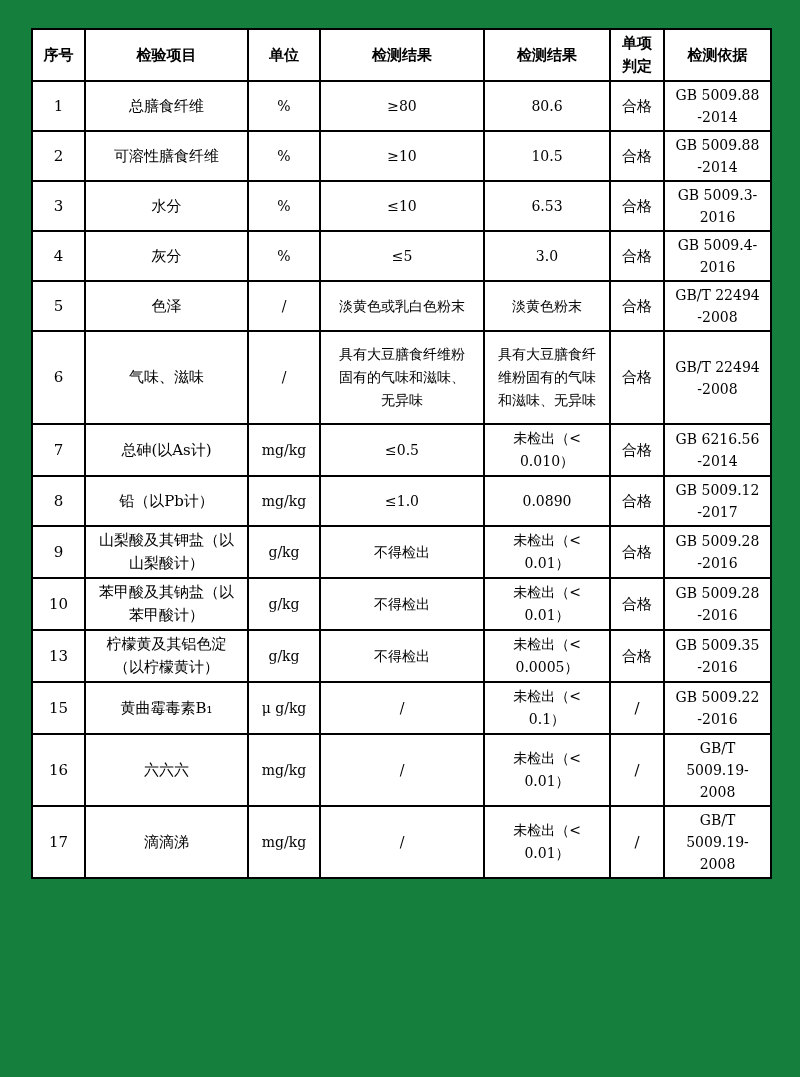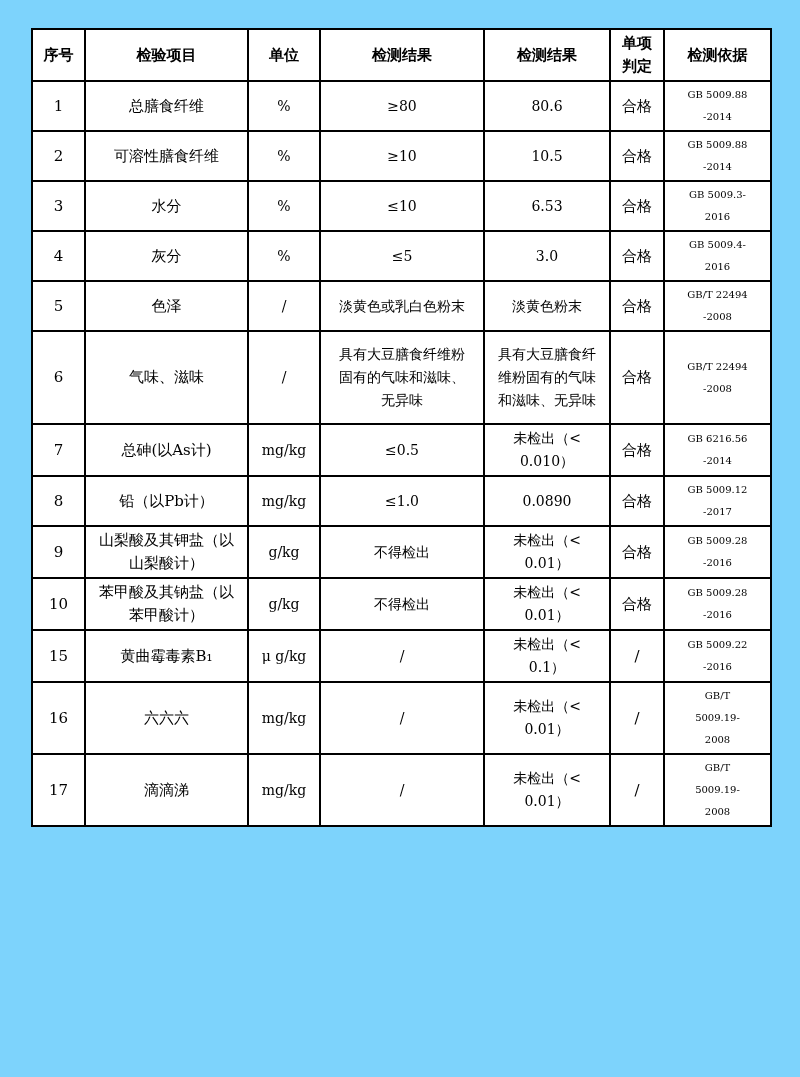--- a/index.html
+++ b/index.html
@@ -6,21 +6,21 @@
     margin: 0;
     padding: 0;
     background: #ffffff;
     color: #000000;
     font-family: "DejaVu Serif", "Liberation Serif", serif;
   }
   .page {
     position: relative;
     width: 800px;
     height: 1077px;
-    background: #7dd3fc;
+    background: #15803d;
     overflow: hidden;
     text-decoration: underline;
   }
   .table-wrap {
     position: absolute;
     left: 31px;
     top: 28px;
   }
   table.inspection-table {
     border-collapse: collapse;
@@ -51,21 +51,21 @@
     font-size: 15px;
     line-height: 23px;
     height: 47px;
   }
   table.inspection-table td {
     font-size: 15px;
     line-height: 23px;
     height: 47px;
   }
   table.inspection-table td.cell-basis {
-    font-size: 10px;
+    font-size: 14px;
     line-height: 22px;
   }
   table.inspection-table td.cell-unit {
     font-size: 14px;
   }
   table.inspection-table td.cell-standard,
   table.inspection-table td.cell-result {
     font-size: 14px;
   }
   
@@ -204,20 +204,32 @@
 苯甲酸计）</td>
             <td class="cell-unit">g/kg</td>
             <td class="cell-standard">不得检出</td>
             <td class="cell-result">未检出（&lt;
 0.01）</td>
             <td class="cell-judgment">合格</td>
             <td class="cell-basis">GB 5009.28
 -2016</td>
           </tr>
           <tr>
+            <td class="cell-no">13</td>
+            <td class="cell-item">柠檬黄及其铝色淀
+（以柠檬黄计）</td>
+            <td class="cell-unit">g/kg</td>
+            <td class="cell-standard">不得检出</td>
+            <td class="cell-result">未检出（&lt;
+0.0005）</td>
+            <td class="cell-judgment">合格</td>
+            <td class="cell-basis">GB 5009.35
+-2016</td>
+          </tr>
+          <tr>
             <td class="cell-no">15</td>
             <td class="cell-item">黄曲霉毒素B₁</td>
             <td class="cell-unit">μ g/kg</td>
             <td class="cell-standard">/</td>
             <td class="cell-result">未检出（&lt;
 0.1）</td>
             <td class="cell-judgment">/</td>
             <td class="cell-basis">GB 5009.22
 -2016</td>
           </tr>

